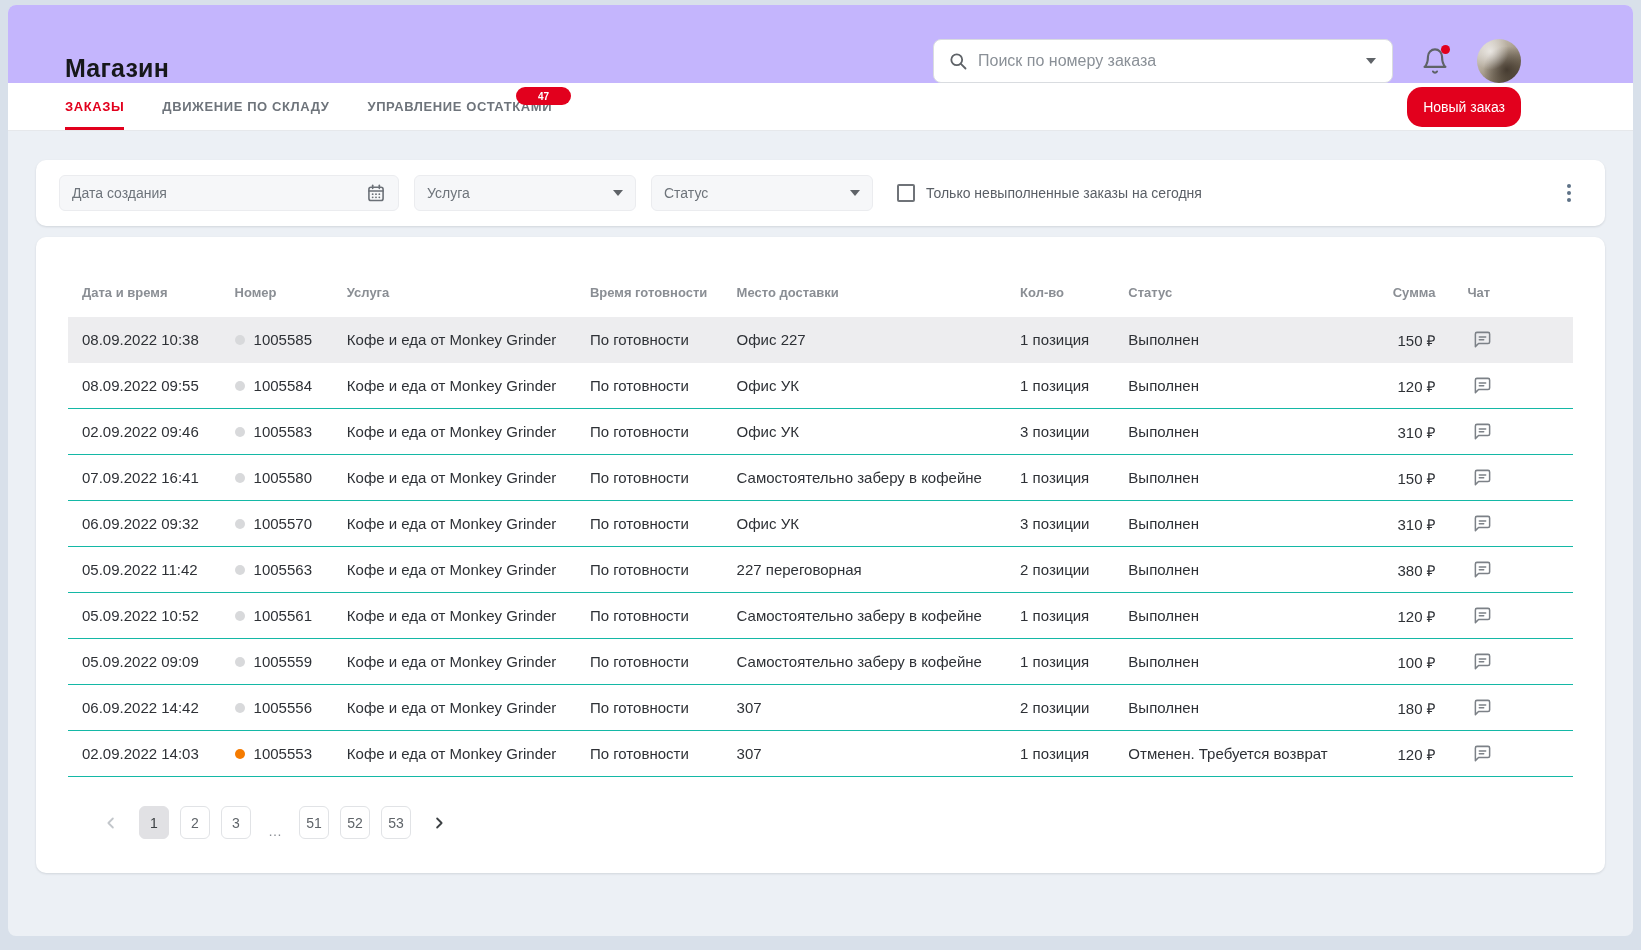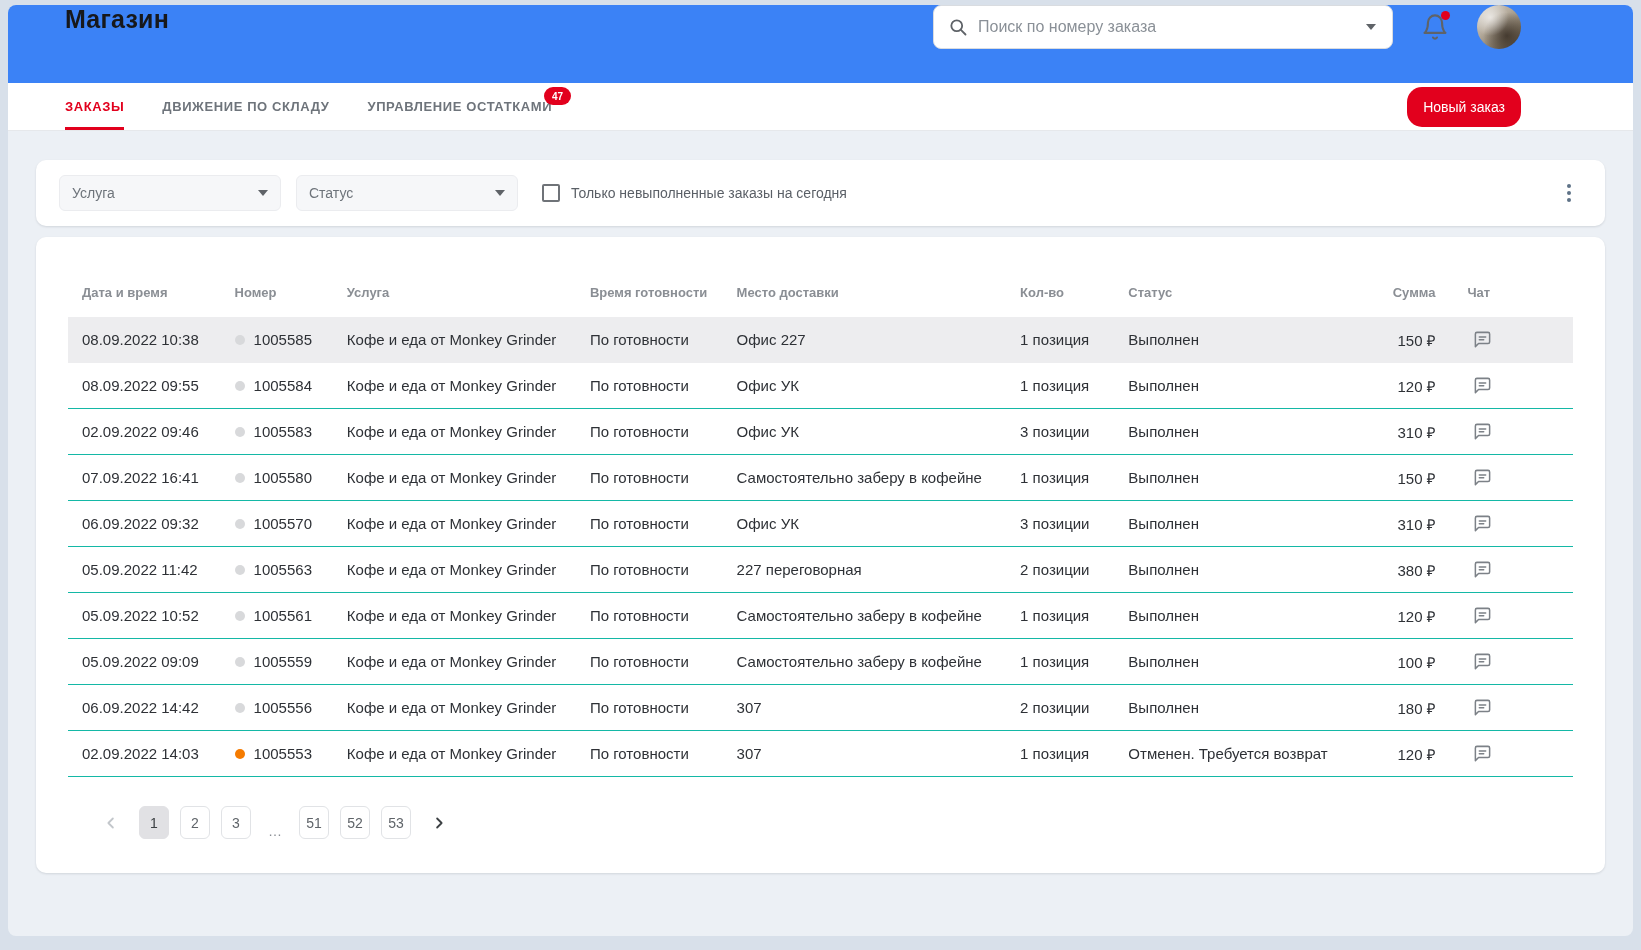--- a/index.html
+++ b/index.html
@@ -9,21 +9,21 @@
     background:#d8e0ea;
     position:relative;
     color:#2e3136;
   }
   .app {
     position:absolute; left:8px; right:8px; top:5px; bottom:14px;
     background:#ecf0f5; border-radius:8px; overflow:hidden;
   }
   
   .topbar {
-    height:78px; background:#3b82f6; display:flex; align-items:flex-start;
+    height:78px; background:#c4b5fd; display:flex; align-items:flex-end;
     padding:0 112px 0 57px;
   }
   .topbar h1 { font-size:25px; font-weight:bold; color:#17181b; letter-spacing:.2px; }
   .topbar-right { margin-left:auto; display:flex; align-items:center; gap:28px; }
   .search {
     width:460px; height:44px; border:1px solid #d9dce0; border-radius:8px;
     display:flex; align-items:center; padding:0 16px 0 14px; gap:10px; background:#fff;
   }
   .search input {
     border:none; outline:none; flex:1; font-size:16px; color:#2e3136;
@@ -58,21 +58,21 @@
     font-size:13px; font-weight:bold; letter-spacing:.6px; color:#6e747b;
   }
   .tab.active { color:var(--accent,#e2001d); }
   .tab.active::after {
     content:""; position:absolute; left:0; right:0; bottom:0; height:3px;
     background:var(--accent,#e2001d);
   }
   .tab .badge {
     position:absolute; top:4px; right:-19px; min-width:18px; height:18px; border-radius:9px;
     background:var(--accent,#e2001d); color:#fff; font-size:10px; font-weight:bold;
-    display:flex; align-items:center; justify-content:center; padding:0 8px; letter-spacing:0;
+    display:flex; align-items:center; justify-content:center; padding:0 22px; letter-spacing:0;
   }
   .new-order {
     margin-left:auto; height:40px; border:none; border-radius:15px; padding:0 16px;
     background:var(--accent,#e2001d); color:#fff; font-size:14px;
     font-family:"Liberation Sans", sans-serif; cursor:pointer;
   }
   
   .content { padding:29px 28px 0 28px; }
   .card {
     background:#fff; border-radius:10px;
@@ -173,20 +173,39 @@
           <span>УПРАВЛЕНИЕ ОСТАТКАМИ</span>
           <span class="badge">47</span>
         </div>
       </div>
     <button class="new-order">Новый заказ</button>
   </nav>
 
   <main class="content">
 
     <section class="card filter-card">
+      <div class="f-input f-date">
+        <span class="lbl">Дата создания</span>
+        <span>
+          <svg class="icon" width="20" height="20" viewBox="0 0 24 24" fill="none" stroke="#6b7077" stroke-width="1.9" stroke-linecap="round">
+            <rect x="3.5" y="5" width="17" height="16" rx="2.5"></rect>
+            <line x1="8" y1="2.8" x2="8" y2="6.6"></line>
+              <line x1="16" y1="2.8" x2="16" y2="6.6"></line>
+            <line x1="3.5" y1="9.6" x2="20.5" y2="9.6"></line>
+            <g fill="#6b7077" stroke="none">
+              <circle cx="8" cy="13.4" r="1.1"></circle>
+                <circle cx="12" cy="13.4" r="1.1"></circle>
+                <circle cx="16" cy="13.4" r="1.1"></circle>
+              <circle cx="8" cy="17.2" r="1.1"></circle>
+                <circle cx="12" cy="17.2" r="1.1"></circle>
+                <circle cx="16" cy="17.2" r="1.1"></circle>
+            </g>
+          </svg>
+        </span>
+      </div>
       <div class="f-input f-select">
         <span class="lbl">Услуга</span>
         <span class="caret-down"></span>
       </div>
       <div class="f-input f-select">
         <span class="lbl">Статус</span>
         <span class="caret-down"></span>
       </div>
       <label class="checkbox-row">
         <span class="checkbox-box"></span>

